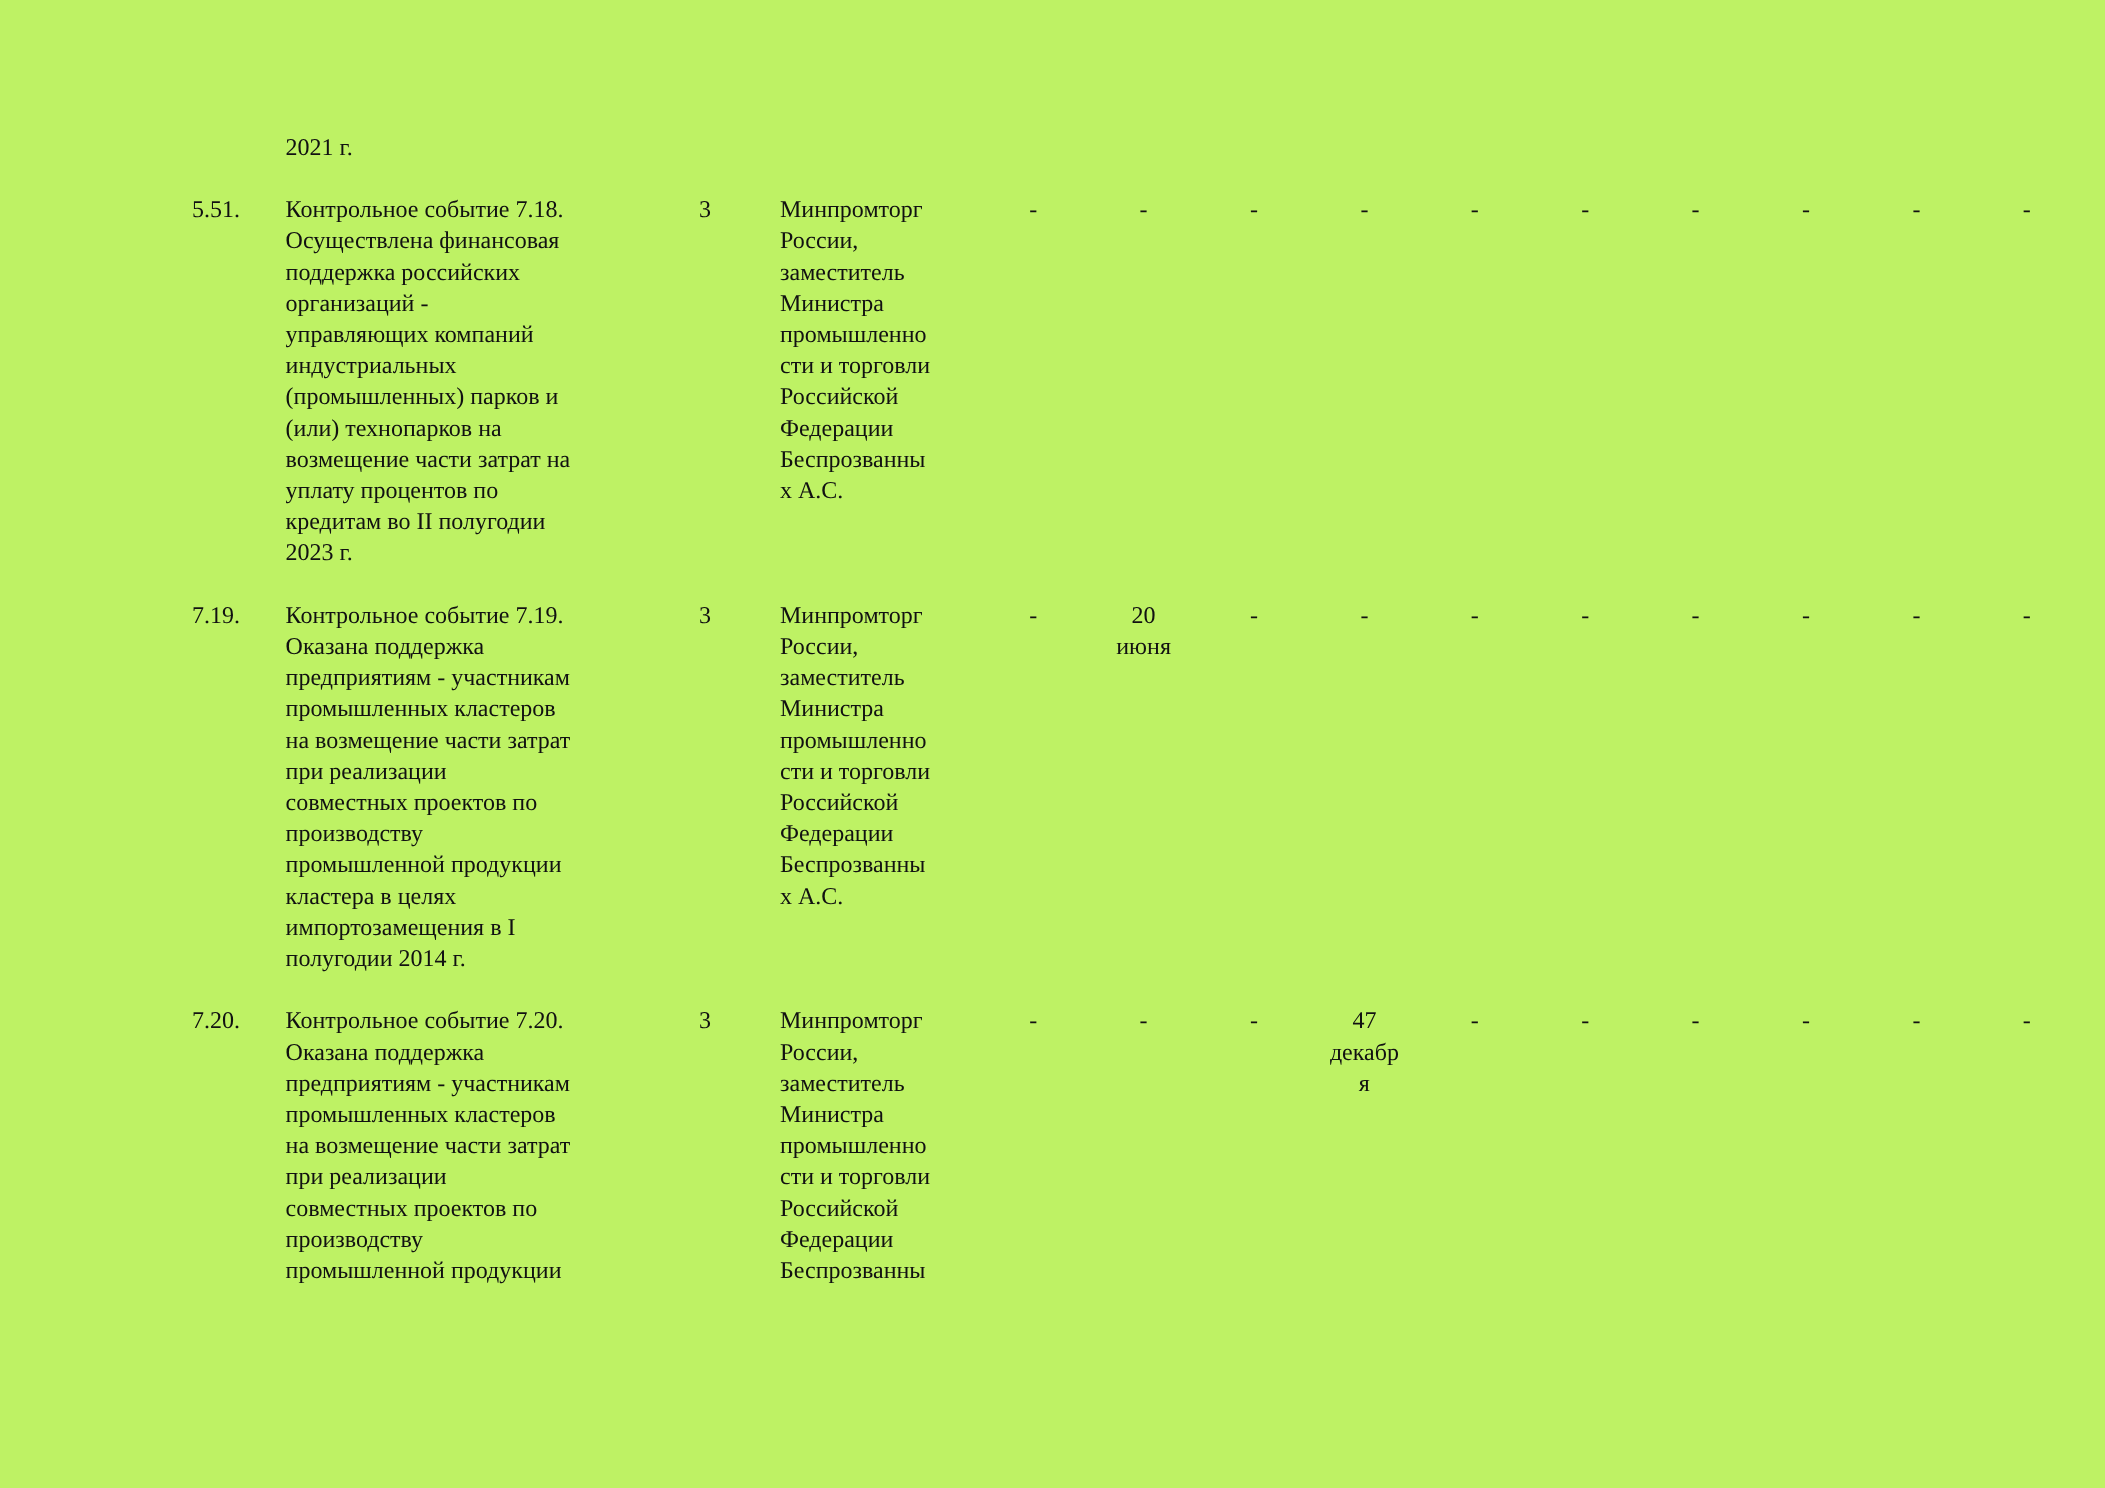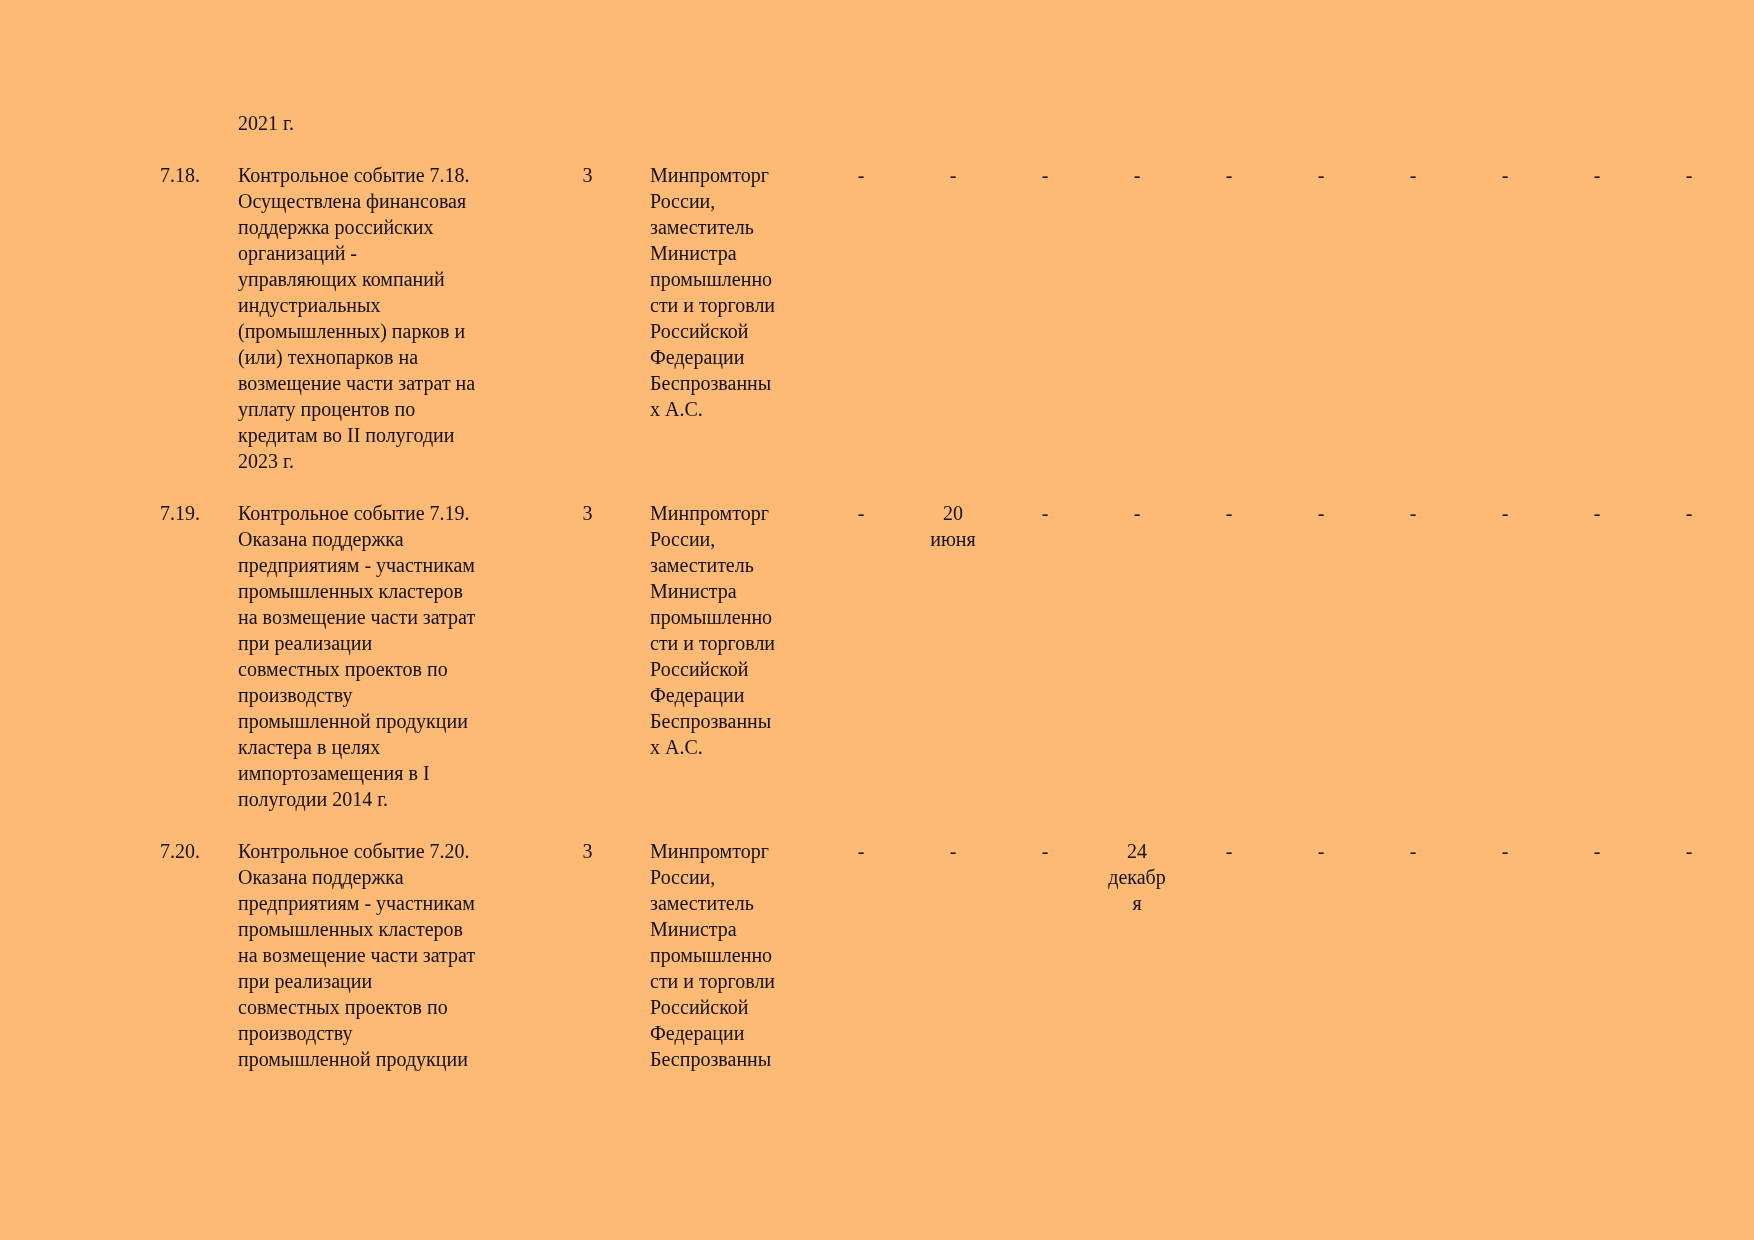--- a/index.html
+++ b/index.html
@@ -4,21 +4,21 @@
 <style>
   html, body {
     margin: 0;
     padding: 0;
     background: #ffffff;
   }
   .page {
     position: relative;
     width: 1754px;
     height: 1240px;
-    background: #fdba74;
+    background: #bef264;
     overflow: hidden;
     font-family: "Liberation Serif", serif;
     font-size: 20px;
     line-height: 26px;
     color: #111111;
     box-sizing: border-box;
     padding: 110px 18px 0 160px;
   }
   .trow {
     display: flex;
@@ -59,21 +59,21 @@
 <div class="page">
 
   <div class="trow">
     <div class="cell num"></div>
     <div class="cell desc">2021 г.</div>
     <div class="cell val"></div>
     <div class="cell resp"></div>
   </div>
 
   <div class="trow">
-    <div class="cell num">7.18.</div>
+    <div class="cell num">5.51.</div>
     <div class="cell desc">Контрольное событие 7.18.
 Осуществлена финансовая
 поддержка российских
 организаций -
 управляющих компаний
 индустриальных
 (промышленных) парков и
 (или) технопарков на
 возмещение части затрат на
 уплату процентов по
@@ -157,21 +157,21 @@
 заместитель
 Министра
 промышленно
 сти и торговли
 Российской
 Федерации
 Беспрозванны</div>
     <div class="cell datecol">-</div>
     <div class="cell datecol">-</div>
     <div class="cell datecol">-</div>
-    <div class="cell datecol">24
+    <div class="cell datecol">47
 декабр
 я</div>
     <div class="cell datecol">-</div>
     <div class="cell datecol">-</div>
     <div class="cell datecol">-</div>
     <div class="cell datecol">-</div>
     <div class="cell datecol">-</div>
     <div class="cell datecol">-</div>
   </div>
 

